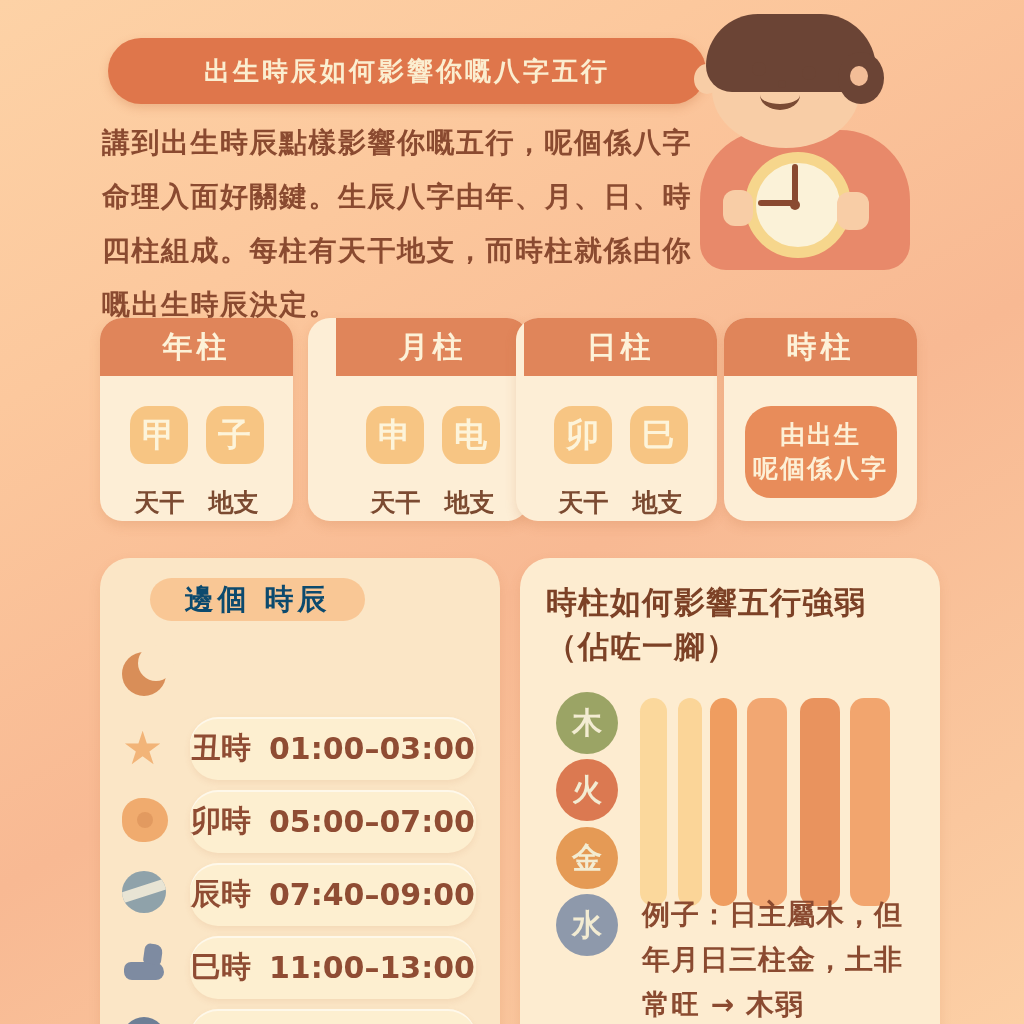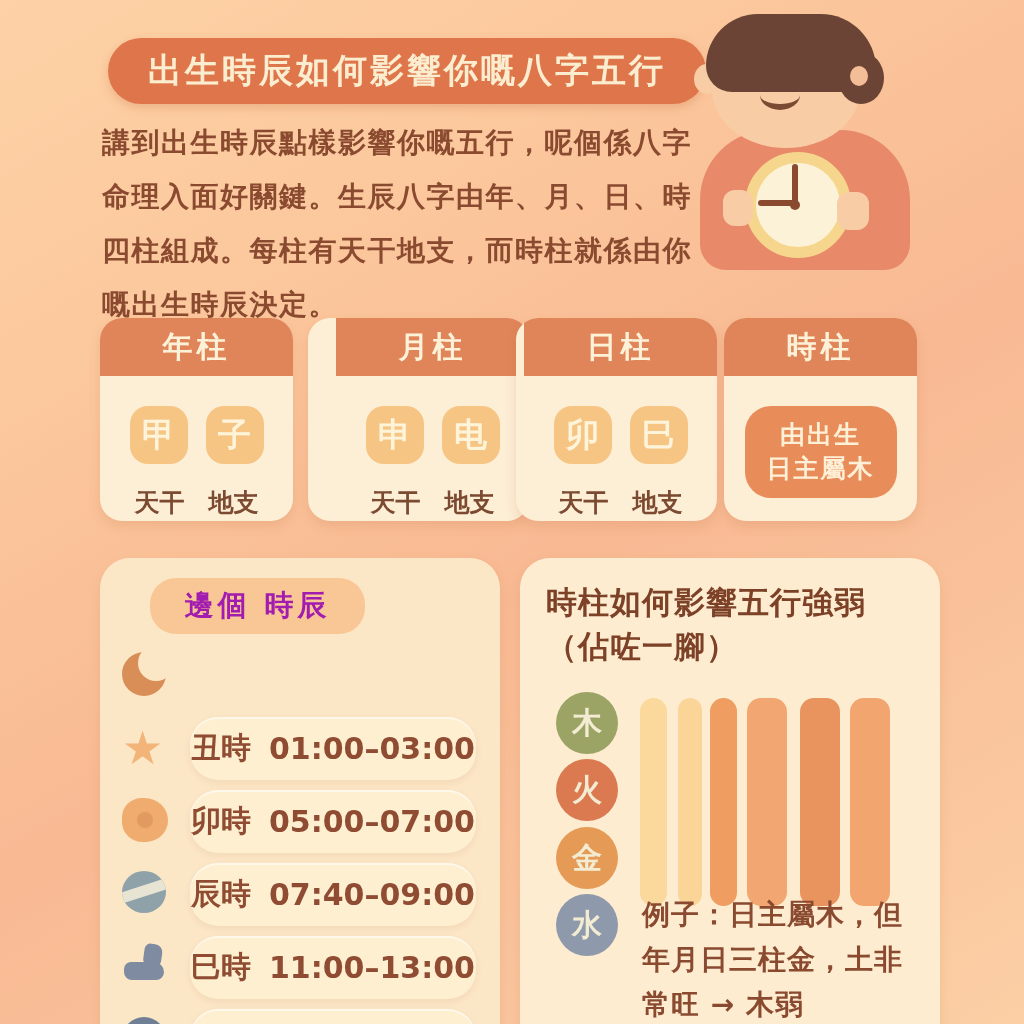--- a/index.html
+++ b/index.html
@@ -4,21 +4,21 @@
 <style>
   html,body{margin:0;padding:0;}
   body{font-family:"DejaVu Sans","Liberation Sans",sans-serif;}
   .stage{position:relative;width:1024px;height:1024px;overflow:hidden;
     background:linear-gradient(150deg,#fdd2a6 0%,#fcc89d 25%,#f8b993 55%,#fac79e 85%,#fccfa5 100%);}
 
   
   .banner{position:absolute;left:108px;top:38px;width:598px;height:66px;background:#df764b;
     border-radius:33px;display:flex;align-items:center;justify-content:center;
     box-shadow:0 4px 10px rgba(190,100,50,.25);}
-  .banner span{color:#fbeed0;font-size:34px;font-weight:700;letter-spacing:3px;}
+  .banner span{color:#fbeed0;font-size:26px;font-weight:700;letter-spacing:3px;}
 
   
   .intro{position:absolute;left:102px;top:116px;width:620px;color:#8a4a30;
     font-size:28px;font-weight:700;line-height:54px;letter-spacing:1.5px;}
 
   
   .illus{position:absolute;left:690px;top:8px;width:330px;height:285px;}
   .illus div{position:absolute;}
   .child-body{left:10px;top:122px;width:210px;height:140px;background:#e8896a;border-radius:70px 70px 26px 26px;}
   .clock-face{left:55px;top:144px;width:84px;height:84px;background:#fbf2d8;border:11px solid #f6d68c;border-radius:50%;}
@@ -48,22 +48,22 @@
     justify-content:center;color:#fdf4da;font-size:33px;font-weight:700;}
   .label-row{display:flex;justify-content:center;gap:24px;margin-top:22px;
     color:#7b4a31;font-size:25px;font-weight:700;}
   .hour-note{margin:30px auto 0;width:152px;height:92px;background:#e88c5a;border-radius:26px;
     display:flex;flex-direction:column;align-items:center;justify-content:center;
     color:#fdf0d6;font-size:25px;font-weight:700;letter-spacing:2px;line-height:34px;}
 
   
   .hpanel{position:absolute;left:100px;top:558px;width:400px;height:520px;background:#fbe6c6;
     border-radius:30px;box-shadow:0 5px 12px rgba(190,105,55,.15);}
-  .hpill{position:absolute;left:50px;top:20px;width:215px;height:56px;background:#f9c795;border-radius:26px;
-    display:flex;align-items:center;justify-content:center;color:#a21caf;font-size:29px;font-weight:700;letter-spacing:4px;}
+  .hpill{position:absolute;left:50px;top:20px;width:215px;height:43px;background:#f9c795;border-radius:26px;
+    display:flex;align-items:center;justify-content:center;color:#0c4a6e;font-size:29px;font-weight:700;letter-spacing:4px;}
   .hrow{position:absolute;left:0;width:100%;height:63px;}
   .hrow.r0{top:86px;} .hrow.r1{top:159px;} .hrow.r2{top:232px;} .hrow.r3{top:305px;} .hrow.r4{top:378px;} .hrow.r5{top:451px;}
   .rpill{position:absolute;left:90px;top:0;width:286px;height:63px;background:#fdefd0;border-radius:28px;
     display:flex;align-items:center;justify-content:center;gap:18px;color:#8f4c33;font-size:30px;font-weight:700;
     box-shadow:inset 0 2px 0 rgba(255,255,255,.55), 0 3px 6px rgba(190,105,55,.10);}
   .ricon{position:absolute;left:22px;top:8px;width:46px;height:46px;}
 
   .i-moon{position:relative;width:44px;height:44px;background:#d98e58;border-radius:50%;overflow:visible;}
   .i-moon:after{content:"";position:absolute;width:36px;height:36px;background:#fbe6c6;border-radius:50%;top:-7px;right:-8px;}
   .i-star{font-size:46px;line-height:46px;color:#f2b478;}
@@ -157,21 +157,21 @@
     <div class="label-row">
       <span>天干</span>
       <span>地支</span>
     </div>
   </div>
 
   <div class="card c3">
     <div class="card-head">時柱</div>
     <div class="hour-note">
       <span>由出生</span>
-      <span>日主屬木</span>
+      <span>呢個係八字</span>
     </div>
   </div>
 
   <div class="hpanel">
     <div class="hpill">邊個 時辰</div>
 
     <div class="hrow r0">
       <div class="ricon">
           <div class="i-moon"></div>
         </div>

